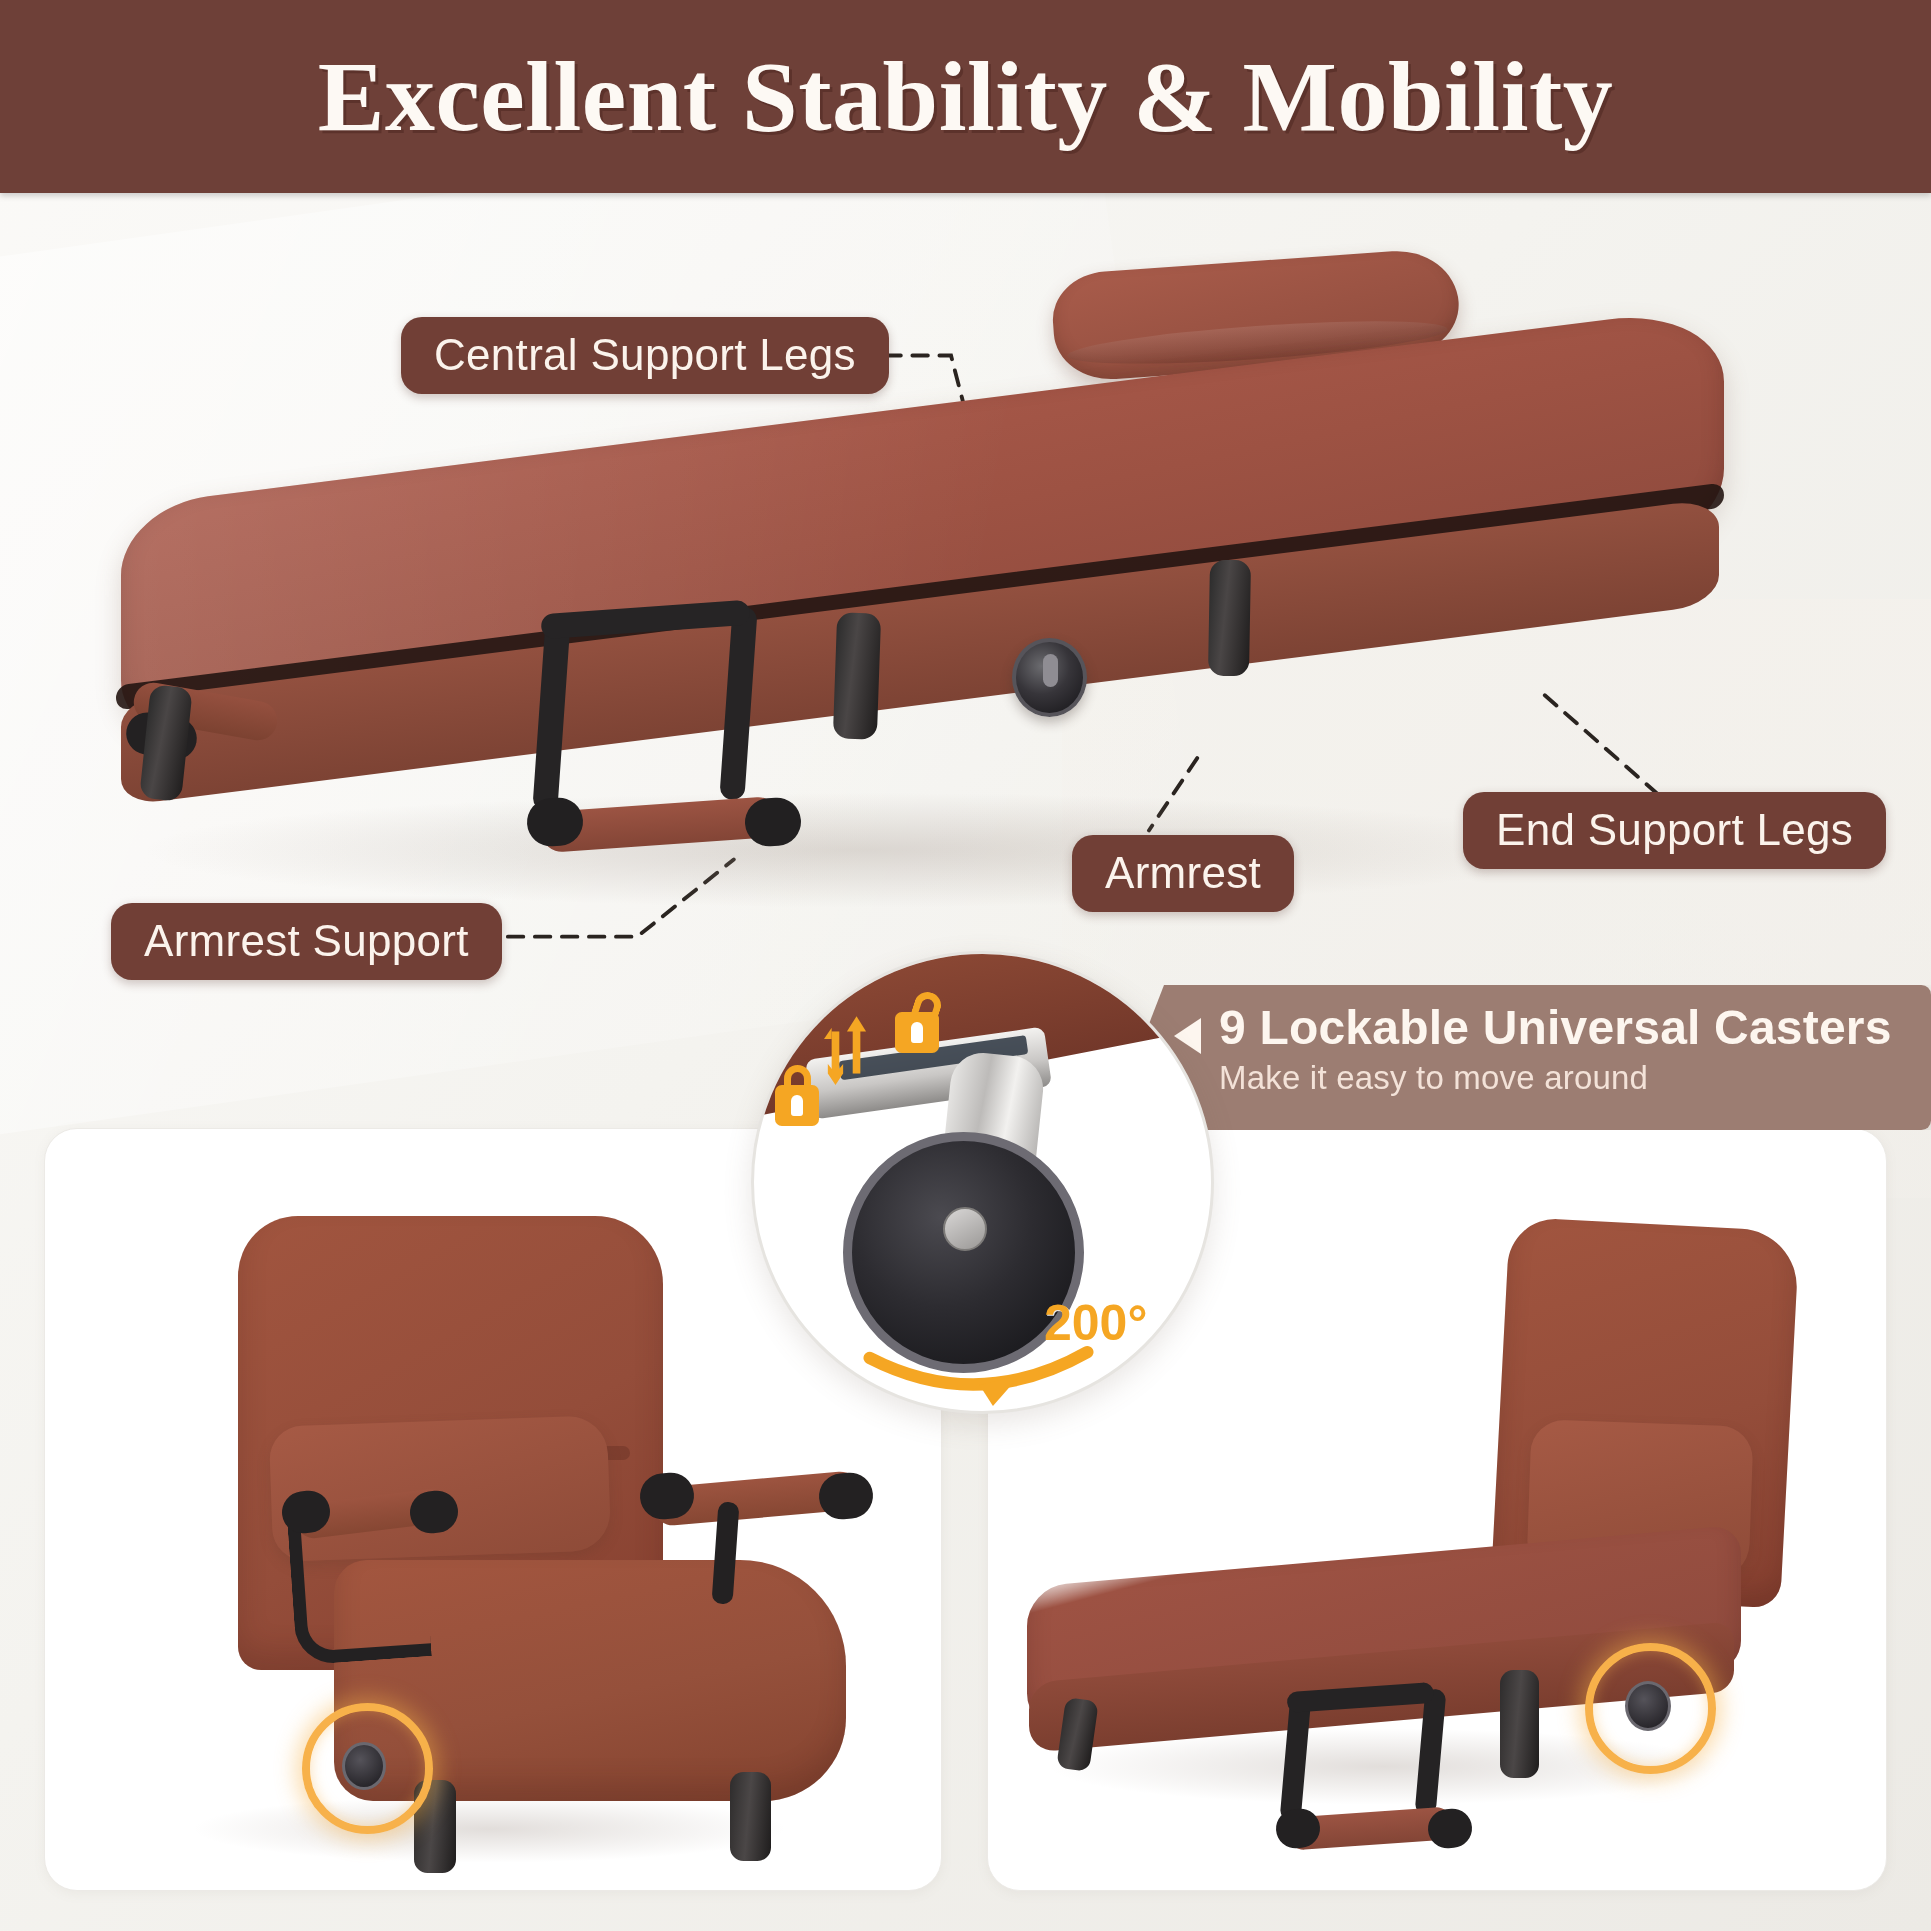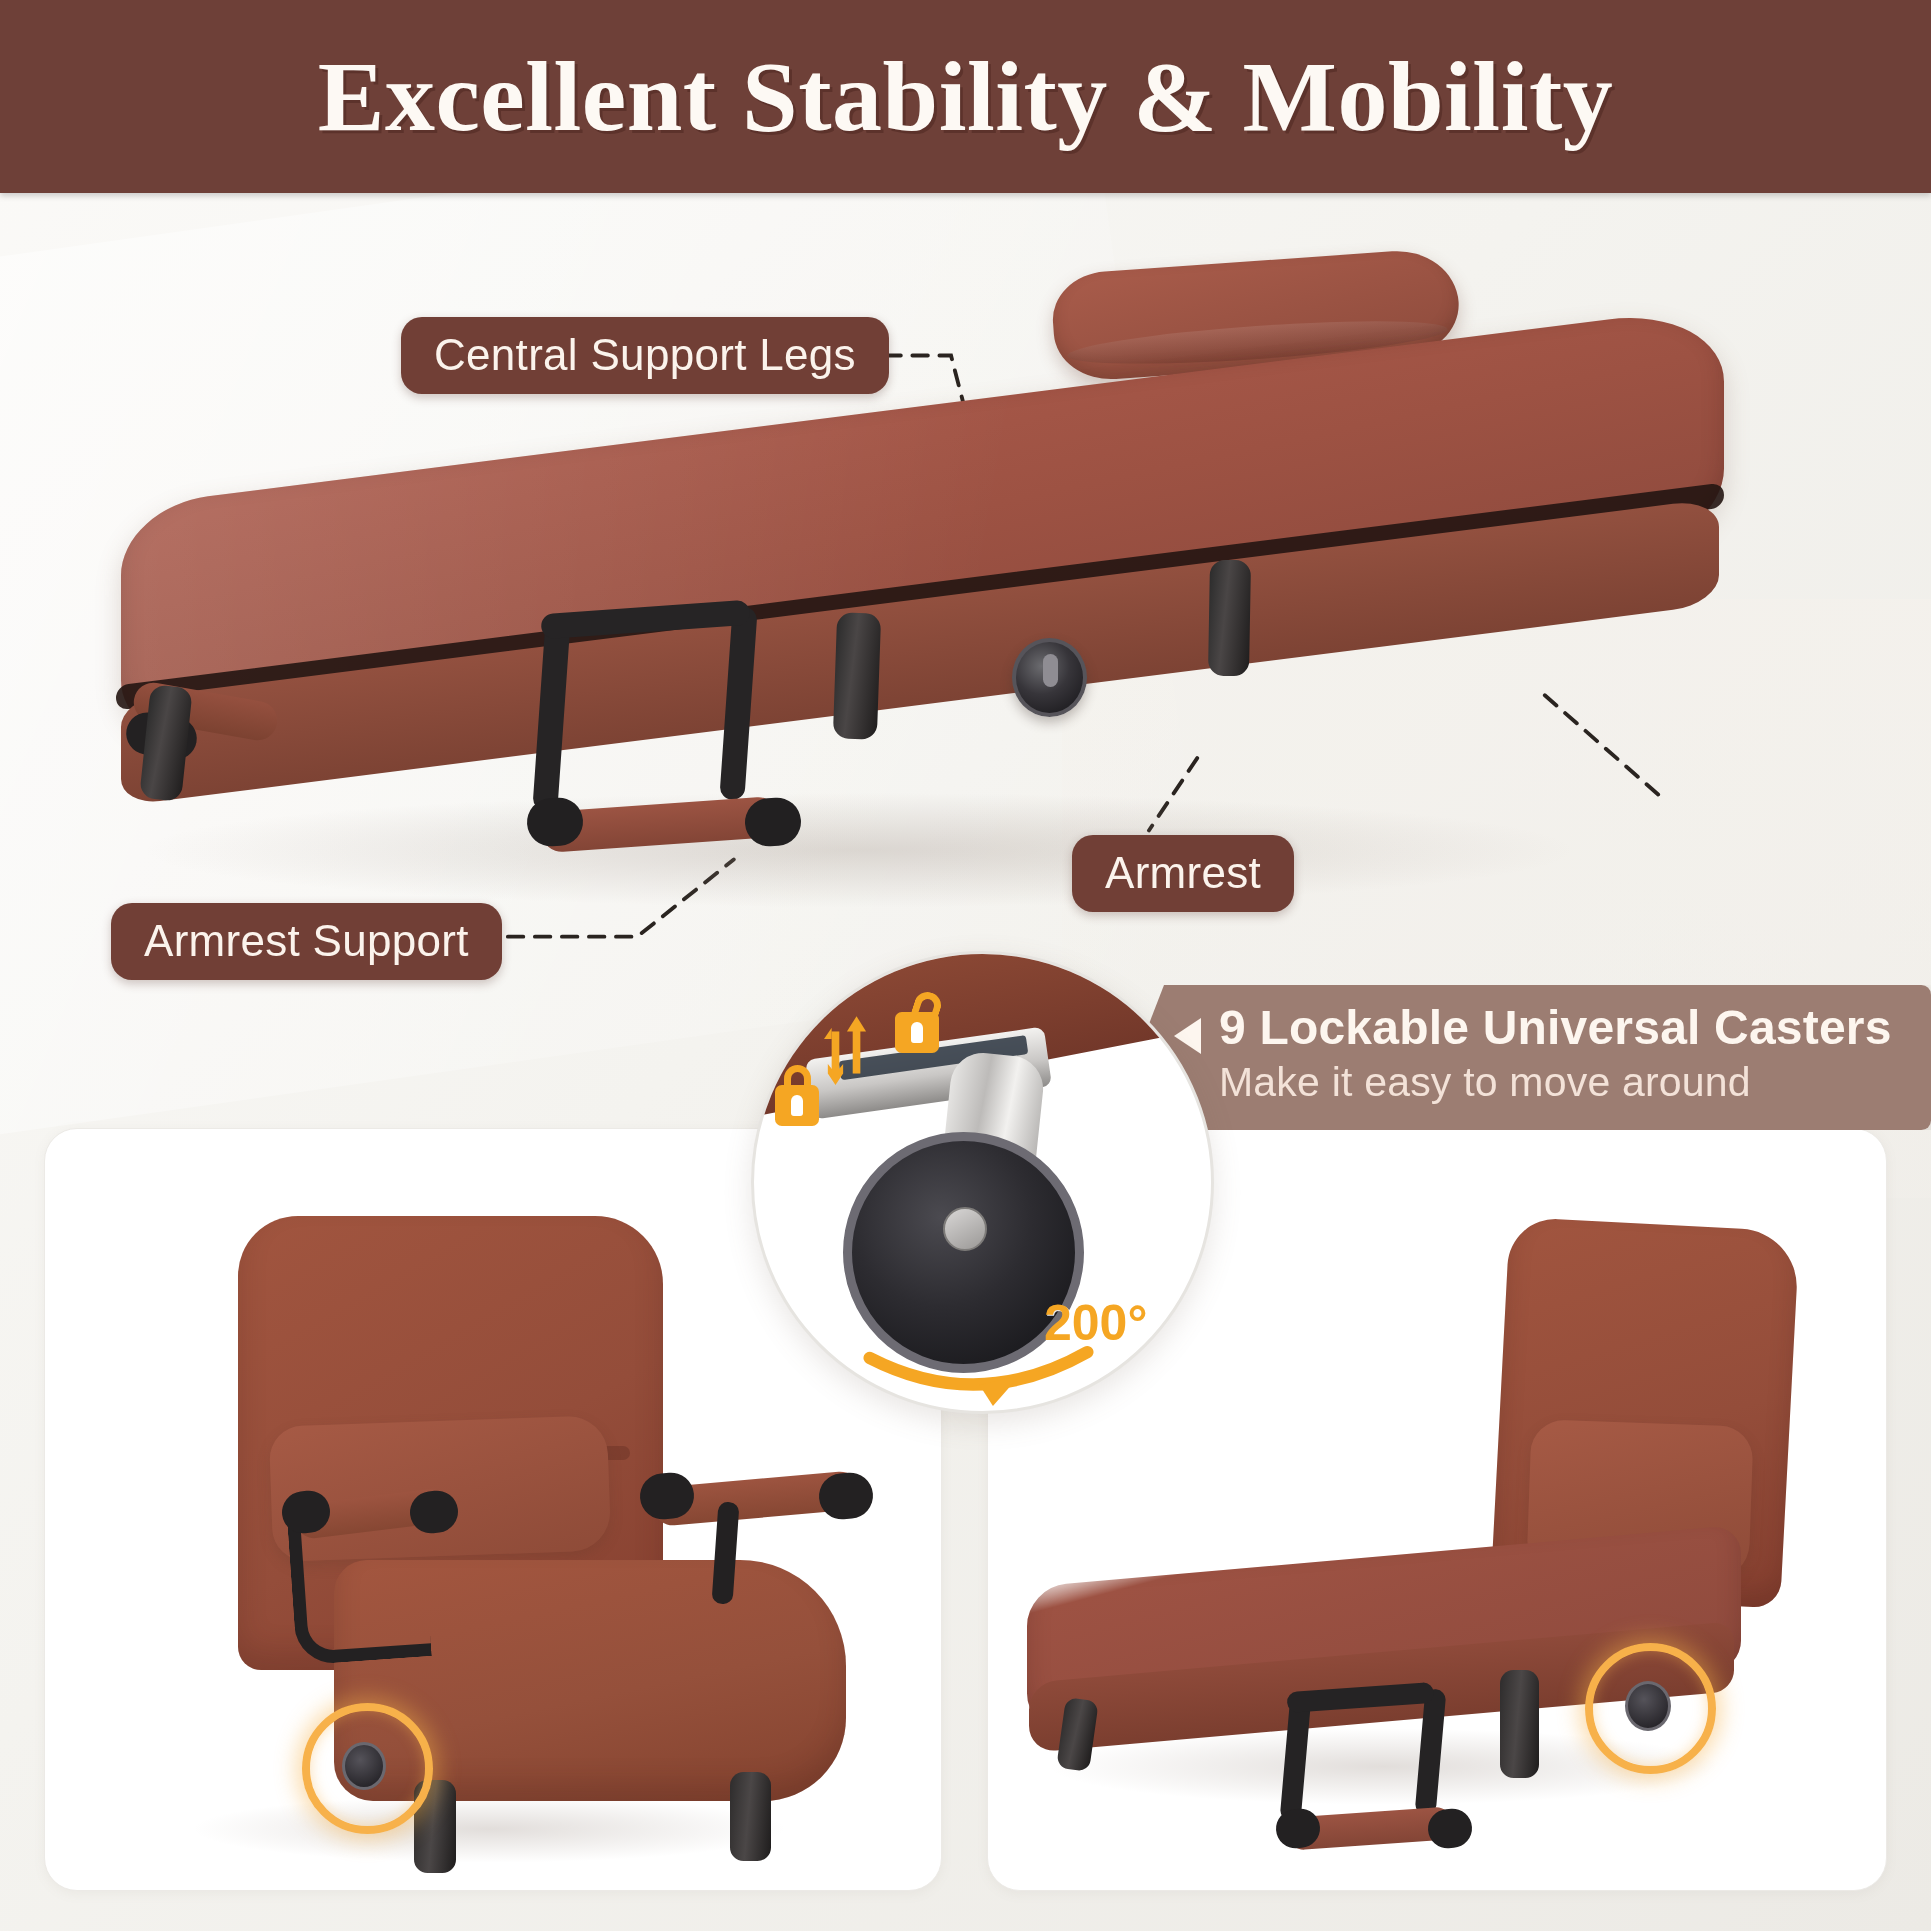--- a/index.html
+++ b/index.html
@@ -297,21 +297,21 @@
     clip-path: polygon(56px 0, 100% 0, 100% 100%, 0 100%);
     box-shadow: 0 4.8px 13.5px rgba(110,85,75,.22);
     z-index: 5;
     padding: 17.4px 0 0 111px;
   }
   .ribbon-title {
     font-size: 48px; font-weight: bold; color: #fdf6ef;
     letter-spacing: 0.2px; white-space: nowrap; line-height: 1.1;
   }
   .ribbon-sub {
-    font-size: 41px; color: #f3e2d8; letter-spacing: 0.2px;
+    font-size: 33px; color: #f3e2d8; letter-spacing: 0.2px;
     white-space: nowrap; line-height: 1.15; margin-top: 3.9px;
   }
   .ribbon-arrow {
     position: absolute; left: 66px; top: 33px;
     width: 0; height: 0;
     border-top: 18.3px solid transparent;
     border-bottom: 18.3px solid transparent;
     border-right: 27px solid #fdf6ef;
   }
 
@@ -538,20 +538,21 @@
         <div class="bar up-r"></div>
         <div class="bar top-b"></div>
         <div class="pad"></div>
         <div class="cap-l"></div>
         <div class="cap-r"></div>
       </div>
     </div>
 
     <div class="pill central">Central Support Legs</div>
     <div class="pill wheels">Armrest</div>
+    <div class="pill endlegs">End Support Legs</div>
     <div class="pill armrest">Armrest Support</div>
   </div>
 
   <div class="ribbon">
     <div class="ribbon-arrow"></div>
     <div class="ribbon-title">9 Lockable Universal Casters</div>
     <div class="ribbon-sub">Make it easy to move around</div>
   </div>
 
   <div class="bubble">

